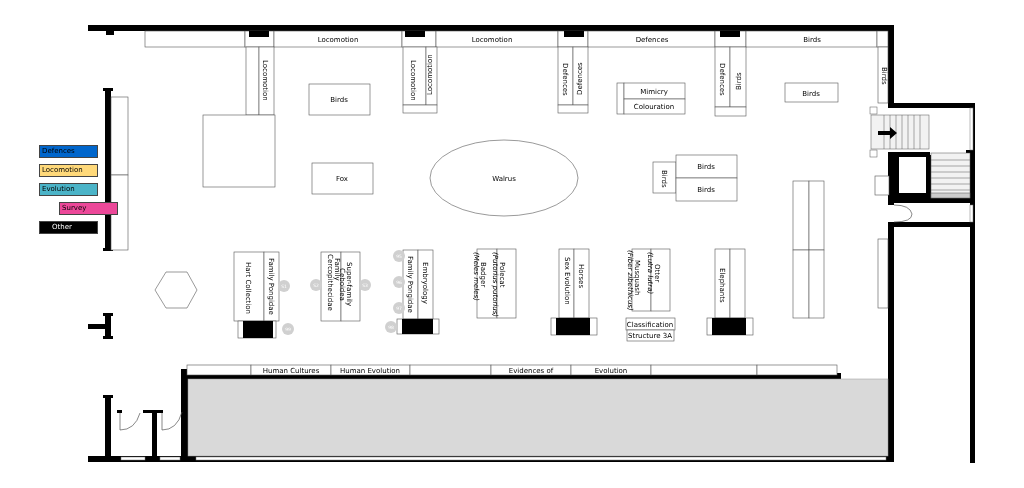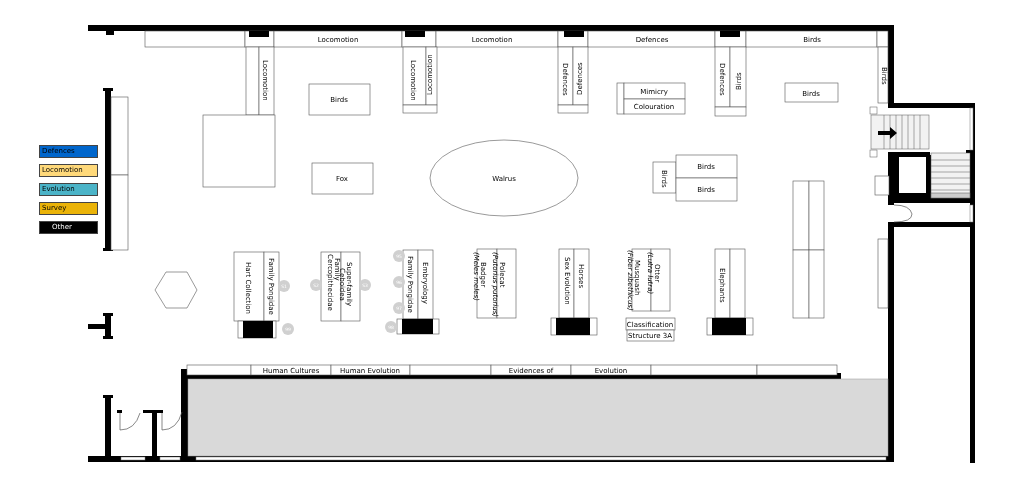--- a/index.html
+++ b/index.html
@@ -247,15 +247,15 @@
   <text class="lbl" x="291" y="373" text-anchor="middle">Human Cultures</text>
   <text class="lbl" x="370" y="373" text-anchor="middle">Human Evolution</text>
   <text class="lbl" x="531" y="373" text-anchor="middle">Evidences of</text>
   <text class="lbl" x="611" y="373" text-anchor="middle">Evolution</text>
 </svg>
 
 <div class="legend">
   <div class="legend-item" style="top:145px;background:#0066cc;color:#000;">Defences</div>
   <div class="legend-item" style="top:164px;background:#ffd97a;color:#000;">Locomotion</div>
   <div class="legend-item" style="top:183px;background:#4bb4c8;color:#000;">Evolution</div>
-  <div class="legend-item" style="top:202px;background:#eab308;color:#000;">Survey</div>
+  <div class="legend-item" style="top:202px;background:#ec4899;color:#000;margin-left:20px;">Survey</div>
   <div class="legend-item" style="top:221px;background:#000;color:#fff;padding-left:12px;">Other</div>
 </div>
 
 </body></html>

